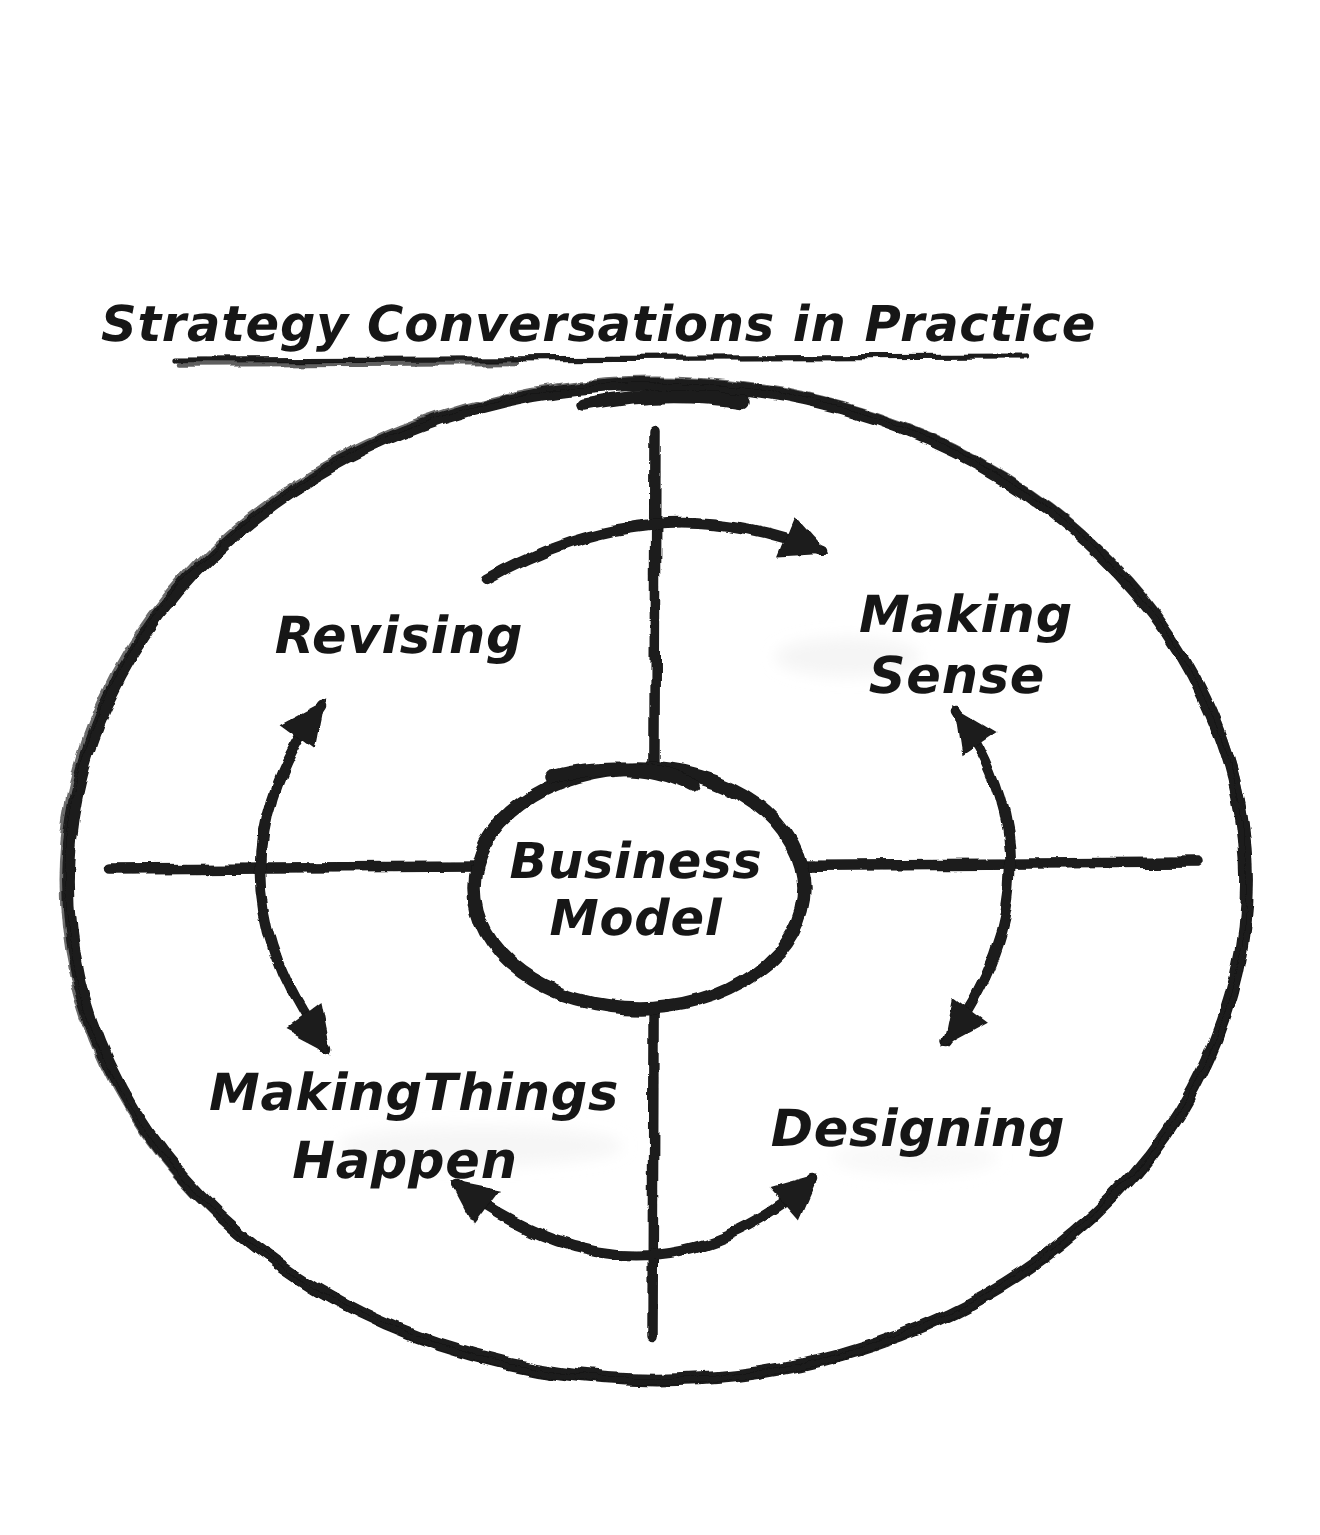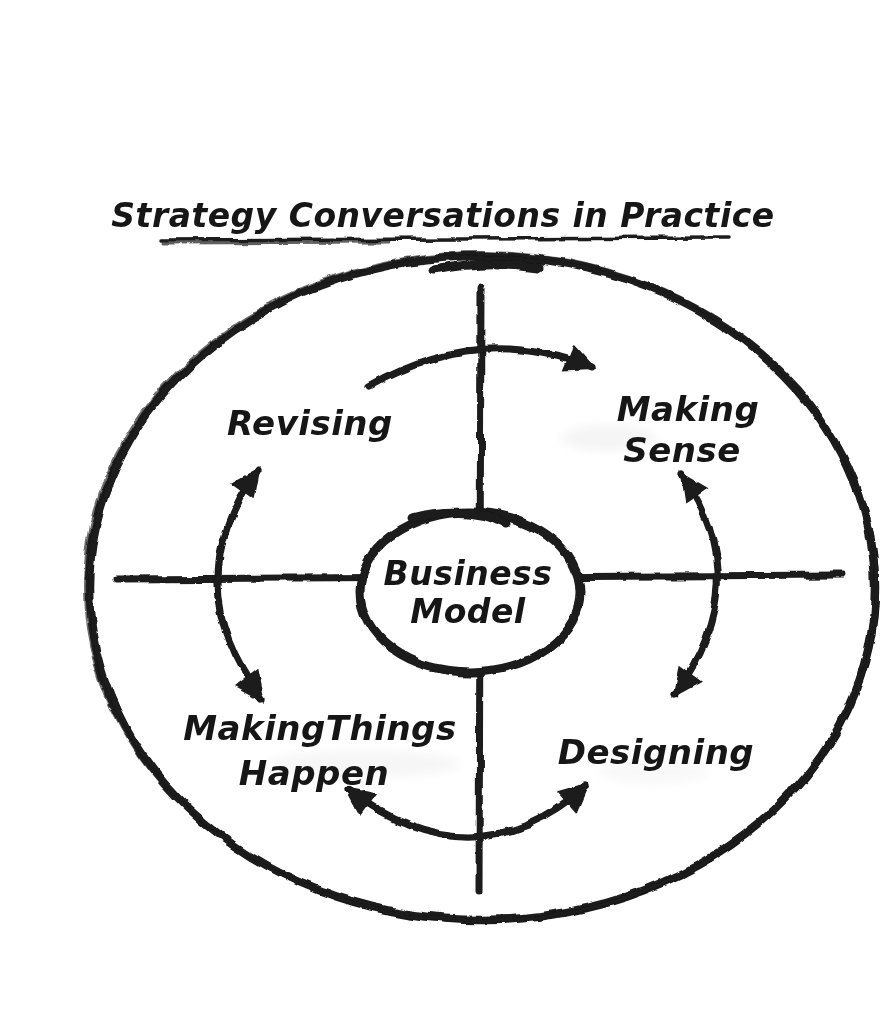--- a/index.html
+++ b/index.html
@@ -10,21 +10,20 @@
   body {
     width: 880px;
     height: 1023px;
     position: relative;
     overflow: hidden;
     font-family: "DejaVu Sans", "Liberation Sans", sans-serif;
   }
   .canvas-wrap {
     position: absolute;
     inset: 0;
-    padding-left: 44px;
   }
   svg { display: block; }
   .ink-stroke {
     fill: none;
     stroke: #1a1a1a;
     stroke-linecap: round;
     stroke-linejoin: round;
   }
   .hand-text {
     fill: #161616;

